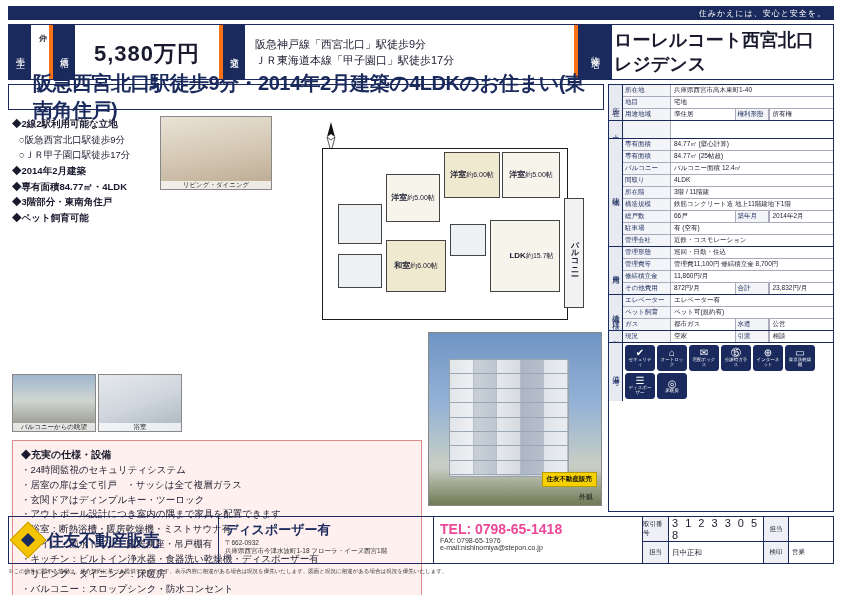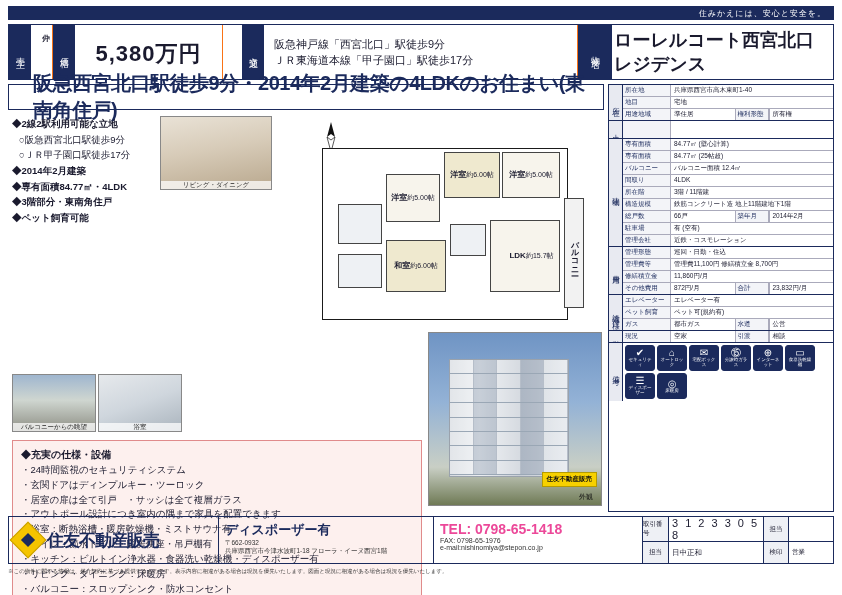--- a/index.html
+++ b/index.html
@@ -24,38 +24,38 @@
     display:flex; align-items:center; justify-content:flex-end;
     padding-right:8px; letter-spacing:1px;
   }
 
   
   .headrow {
     position:absolute; left:8px; top:24px; width:826px; height:56px;
     border:1px solid #1b2a5c;
     display:flex;
   }
-  .hcell { border-right:1px solid #f97316; height:100%; position:relative; }
+  .hcell { border-right:4px solid #f97316; height:100%; position:relative; }
   .hcell:last-child { border-right:none; }
   .hlabel {
     background:#1b2a5c; color:#fff; font-size:9px;
     display:flex; align-items:center; justify-content:center;
     width:22px; height:100%; float:left;
     writing-mode: vertical-rl; letter-spacing:2px;
   }
   .hlabel.wide { width:34px; }
   .hbody { overflow:hidden; height:100%; display:flex; flex-direction:column; justify-content:center; }
 
   .cell-vend { width:44px; }
   .vend-text { font-size:8px; line-height:1.15; padding:3px 2px; writing-mode:vertical-rl; height:100%; }
 
   .cell-price { width:170px; }
   .price-val { font-size:22px; font-weight:bold; text-align:center; padding-top:4px; letter-spacing:1px; }
 
-  .cell-traffic { flex:1;padding-left:19px; }
+  .cell-traffic { flex:1; }
   .traffic-lines { font-size:11px; line-height:1.5; padding-left:10px; }
 
   .cell-name { width:255px; }
   .name-val { font-size:18px; font-weight:bold; text-align:left; letter-spacing:0px; padding:0 2px; }
 
   
   .titlebar {
     position:absolute; left:8px; top:84px; width:596px; height:26px;
     border:1px solid #1b2a5c; background:#fff;
     display:flex; align-items:center; padding-left:24px;
@@ -357,22 +357,22 @@
             <div class="unit"></div>
           </div>
       </div>
       <div class="exterior-tag">住友不動産販売</div>
       <div class="exterior-cap">外観</div>
     </div>
 
     <div class="specbox">
       <div class="sp-title">◆充実の仕様・設備</div>
       <div>・24時間監視のセキュリティシステム</div>
+      <div>・居室の扉は全て引戸　・サッシは全て複層ガラス</div>
       <div>・玄関ドアはディンプルキー・ツーロック</div>
-      <div>・居室の扉は全て引戸　・サッシは全て複層ガラス</div>
       <div>・アウトポール設計につき室内の隅まで家具を配置できます</div>
       <div>・浴室：断熱浴槽・暖房乾燥機・ミストサウナ有</div>
       <div>・トイレ：節水トイレ・暖房便座・吊戸棚有</div>
       <div>・キッチン：ビルトイン浄水器・食器洗い乾燥機・ディスポーザー有</div>
       <div>・リビング・ダイニング：床暖房</div>
       <div>・バルコニー：スロップシンク・防水コンセント</div>
     </div>
   </div>
 
   <div class="rightcol">

